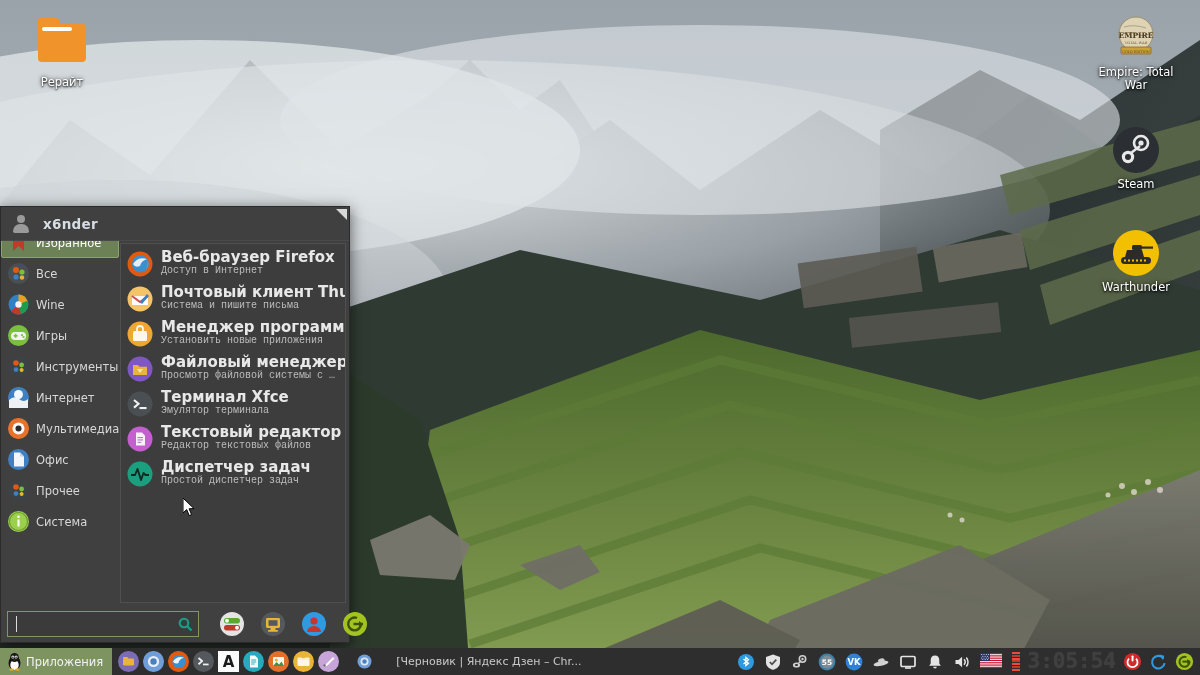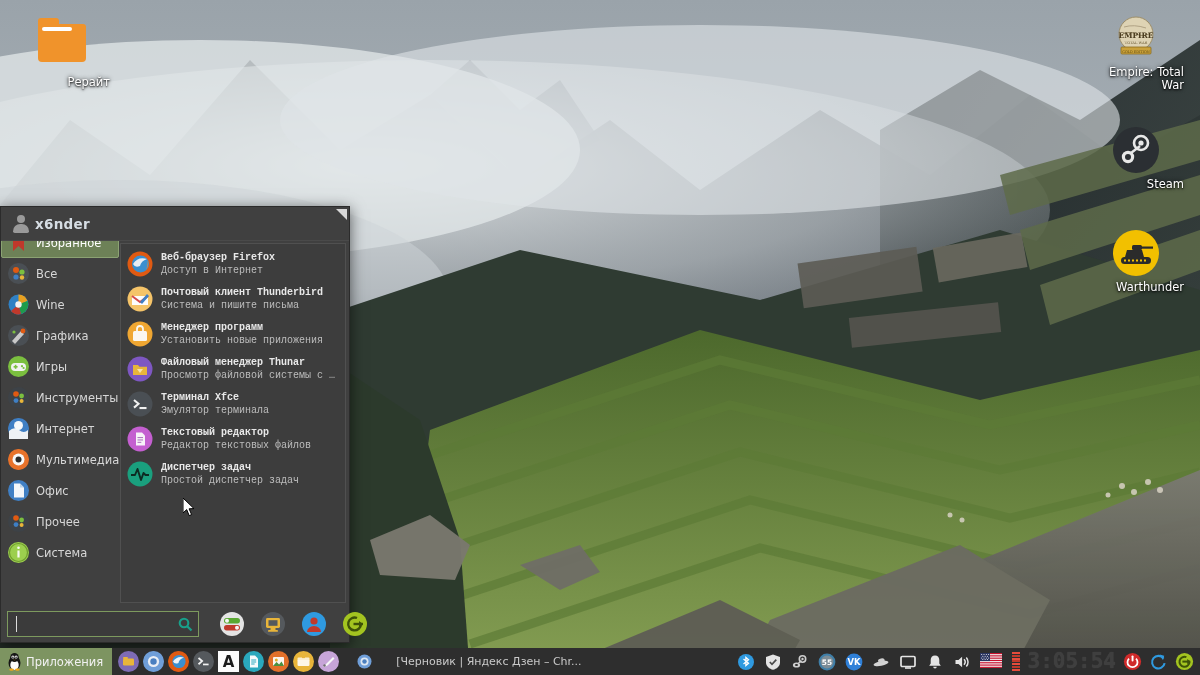--- a/index.html
+++ b/index.html
@@ -10,21 +10,21 @@
     position:relative;
     -webkit-font-smoothing:antialiased;
   }
 
   
   #wallpaper { position:absolute; inset:0; overflow:hidden; background:#8d959c; }
   #wallpaper svg { position:absolute; inset:0; width:1200px; height:675px; display:block; }
 
   
   .desk-icon {
-    position:absolute; width:96px; text-align:right;
+    position:absolute; width:96px; text-align:center;
     cursor:default; user-select:none;
   }
   .desk-icon .glyph {
     width:48px; height:48px; margin:0 auto 4px; position:relative;
   }
   .desk-icon .lbl {
     font-size:11.5px; color:#ffffff; line-height:13px;
     text-shadow:0 1px 2px rgba(0,0,0,.95), 0 0 4px rgba(0,0,0,.8);
     word-wrap:break-word;
   }
@@ -35,21 +35,21 @@
 
   
   #app-menu {
     position:absolute; left:0; top:206px; width:350px; height:437px;
     background:#404040; border:1px solid #2b2b2b;
     box-shadow:0 3px 14px rgba(0,0,0,.6);
     display:flex; flex-direction:column;
     font-family:"DejaVu Sans", sans-serif;
   }
   .menu-header {
-    height:34px; display:flex; align-items:center; gap:4px;
+    height:34px; display:flex; align-items:center; gap:12px;
     padding:0 10px; position:relative; flex:0 0 auto;
     border-bottom:1px solid #4a4a4a;
   }
   .avatar { width:20px; height:20px; position:relative; flex:0 0 auto; }
   .avatar .head { position:absolute; left:6px; top:1px; width:8px; height:8px; border-radius:50%; background:#9a9a9a; }
   .avatar .body { position:absolute; left:2px; top:10px; width:16px; height:9px; border-radius:8px 8px 2px 2px; background:#9a9a9a; }
   .uname { font-size:13.5px; font-weight:bold; color:#d6dde4; letter-spacing:.3px; }
   .grip { position:absolute; right:2px; top:2px; width:0; height:0; border-style:solid; border-width:0 11px 11px 0; border-color:transparent #d8d8d8 transparent transparent; }
 
   .menu-body { flex:1 1 auto; display:flex; min-height:0; padding:0; }
@@ -71,21 +71,21 @@
   .app-col {
     flex:1 1 auto; margin:2px 3px 3px 1px; background:#3d3d3d;
     border:1px solid #505050; overflow:hidden; padding-top:2px;
   }
   .app {
     display:flex; align-items:center; gap:8px; padding:2px 6px;
     height:35px; cursor:pointer;
   }
   .app .ai { width:26px; height:26px; flex:0 0 auto; border-radius:50%; position:relative; }
   .app .atext { min-width:0; }
-  .app .an { font-size:10px; font-weight:bold; color:#e8e8e8; line-height:13px; white-space:nowrap;font-family:Liberation Mono, monospace; }
+  .app .an { font-size:15px; font-weight:bold; color:#e8e8e8; line-height:13px; white-space:nowrap; }
   .app .ad { font-size:10px; color:#bdbdbd; line-height:13px; white-space:nowrap; overflow:hidden; text-overflow:ellipsis; max-width:200px;font-family:Liberation Mono, monospace; }
 
   .menu-footer {
     flex:0 0 auto; height:36px; display:flex; align-items:center;
     padding:0 6px; gap:0;
   }
   .search-wrap {
     position:relative; width:192px; height:26px; flex:0 0 auto;
     background:#3b3b3b; border:1px solid #7d9a5e;
   }
@@ -329,30 +329,20 @@
             <circle cx="10.5" cy="10.5" r="10" fill="#2f80c4"></circle>
             <path d="M10.5,10.5 L10.5,0.5 A10,10 0 0 1 19.5,7 Z" fill="#e8a020"></path>
             <path d="M10.5,10.5 L19.5,7 A10,10 0 0 1 13,20 Z" fill="#1f9c4a"></path>
             <path d="M10.5,10.5 L13,20 A10,10 0 0 1 3,17 Z" fill="#c0392b"></path>
             <circle cx="10.5" cy="10.5" r="3.2" fill="#f2f2f2"></circle>
           </svg>
         </div>
         <div class="cl">Wine</div>
       </div>
 
-      <div class="cat">
-        <div class="ci" style="background:#4a4f54">
-          <svg width="21" height="21" viewBox="0 0 21 21">
-              <path d="M4,16 L13,6 l3,3 L7,19 Z" fill="#c8c8c8"></path>
-              <circle cx="15" cy="6" r="2.4" fill="#e05a12"></circle>
-              <circle cx="6" cy="7" r="1.6" fill="#7bbf3f"></circle>
-            </svg>
-        </div>
-        <div class="cl">Графика</div>
-      </div>
 
       <div class="cat">
         <div class="ci" style="background:#7bbf3f">
           <svg width="21" height="21" viewBox="0 0 21 21">
               <rect x="3" y="7" width="15" height="8" rx="4" fill="#f2f2f2"></rect>
               <rect x="5.6" y="10" width="4" height="1.6" fill="#7bbf3f"></rect>
               <rect x="6.8" y="8.8" width="1.6" height="4" fill="#7bbf3f"></rect>
               <circle cx="14" cy="10.2" r="1.1" fill="#7bbf3f"></circle>
               <circle cx="15.6" cy="12" r="1.1" fill="#7bbf3f"></circle>
             </svg>

